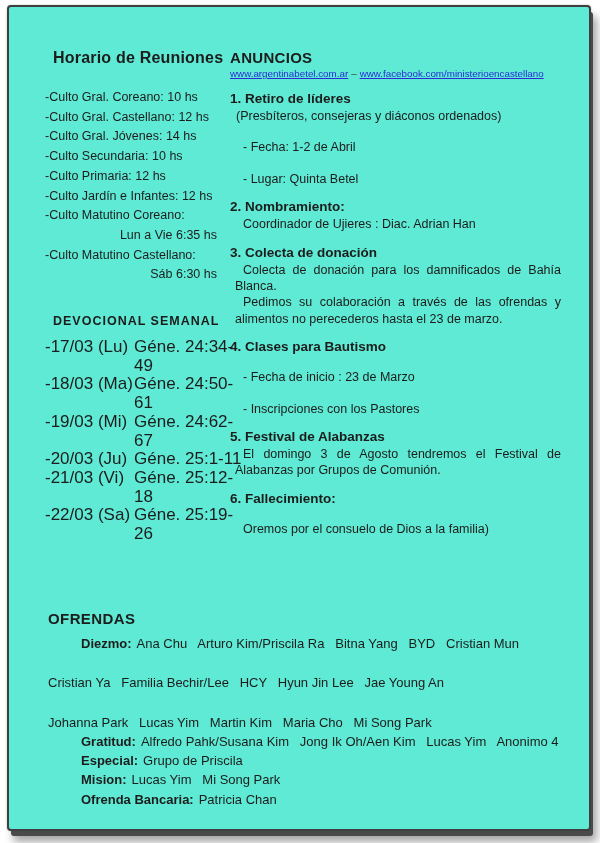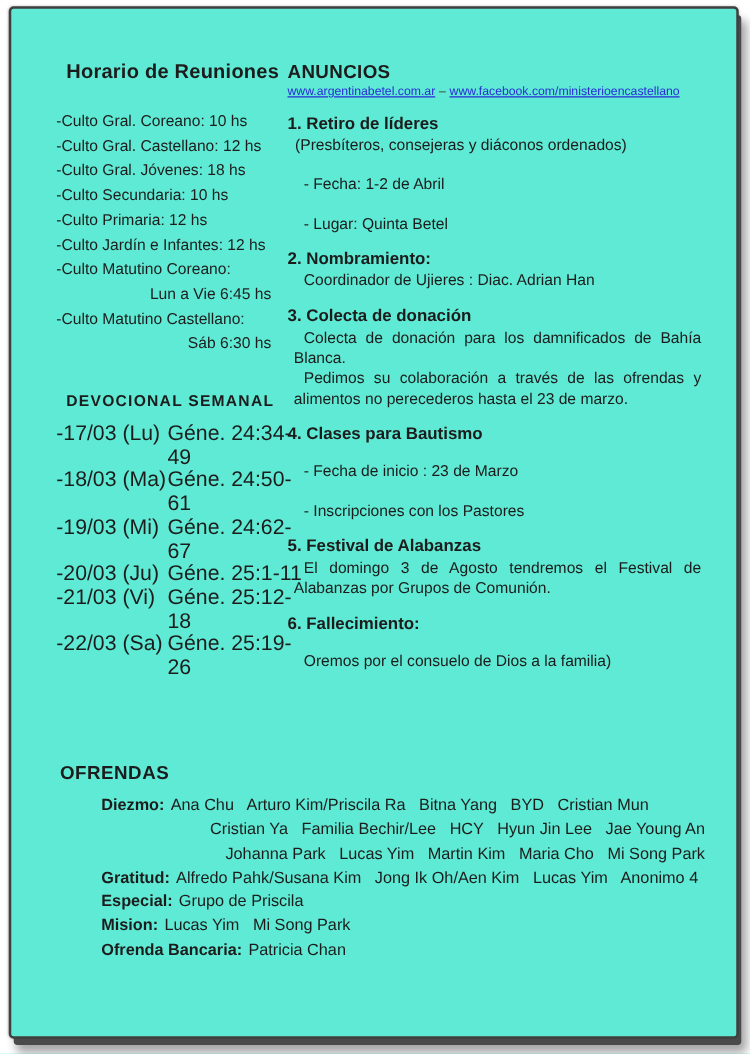--- a/index.html
+++ b/index.html
@@ -45,39 +45,39 @@
   .sec .ln{font-size:12.5px;line-height:16.4px;padding-left:13px;margin-top:15px;}
   .sec .ln0{font-size:12.5px;line-height:16.4px;padding-left:6px;}
   .sec p{
     font-size:12.5px;line-height:16.4px;margin:0;padding-left:5px;
     text-indent:8px;text-align:justify;
   }
   
   .ofrendas{position:absolute;left:39px;top:603px;width:516px;}
   .of-title{font-size:15px;font-weight:800;letter-spacing:.4px;margin-bottom:7px;}
   .of-line{font-size:13px;line-height:19.3px;white-space:pre-wrap;}
-  .of-line.center{text-align:right;}
+  .of-line.center{text-align:left;margin-top:20px;}
   .of-label{font-weight:700;margin-right:5px;padding-left:33px;}
 </style>
 </head>
 <body>
 
 <div class="page">
 
   <div class="sched-title">Horario de Reuniones</div>
 
   <div class="sched-list">
     <div class="row">-Culto Gral. Coreano: 10 hs</div>
     <div class="row">-Culto Gral. Castellano: 12 hs</div>
-    <div class="row">-Culto Gral. Jóvenes: 18 hs</div>
+    <div class="row">-Culto Gral. Jóvenes: 14 hs</div>
     <div class="row">-Culto Secundaria: 10 hs</div>
     <div class="row">-Culto Primaria: 12 hs</div>
     <div class="row">-Culto Jardín e Infantes: 12 hs</div>
     <div class="row">-Culto Matutino Coreano:</div>
-    <div class="row r">Lun a Vie 6:45 hs</div>
+    <div class="row r">Lun a Vie 6:35 hs</div>
     <div class="row">-Culto Matutino Castellano:</div>
     <div class="row r">Sáb 6:30 hs</div>
   </div>
 
   <div class="devo-title">DEVOCIONAL SEMANAL</div>
 
   <div class="devo-table">
     <div class="devo-row">
         <span>-17/03 (Lu)</span>
         <span>Géne. 24:34-49</span>

